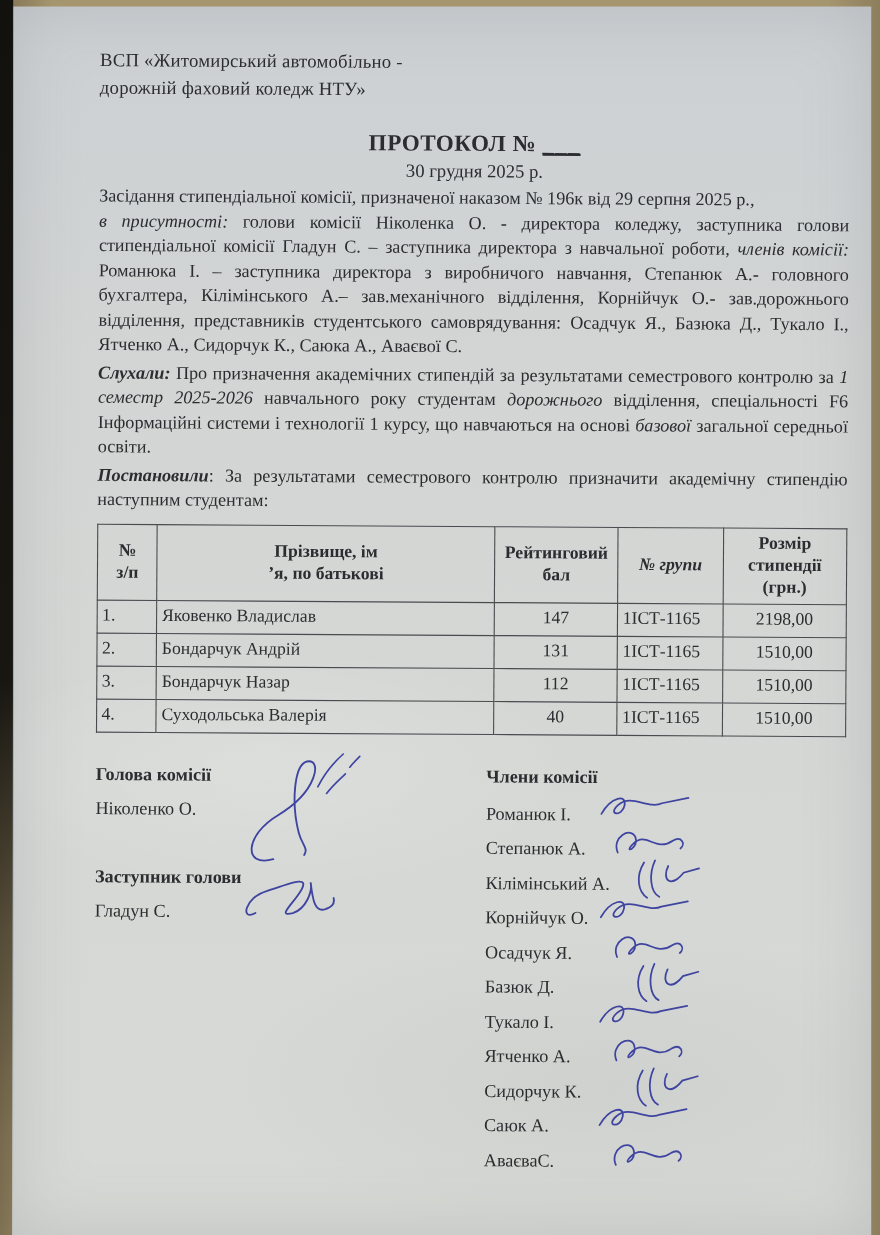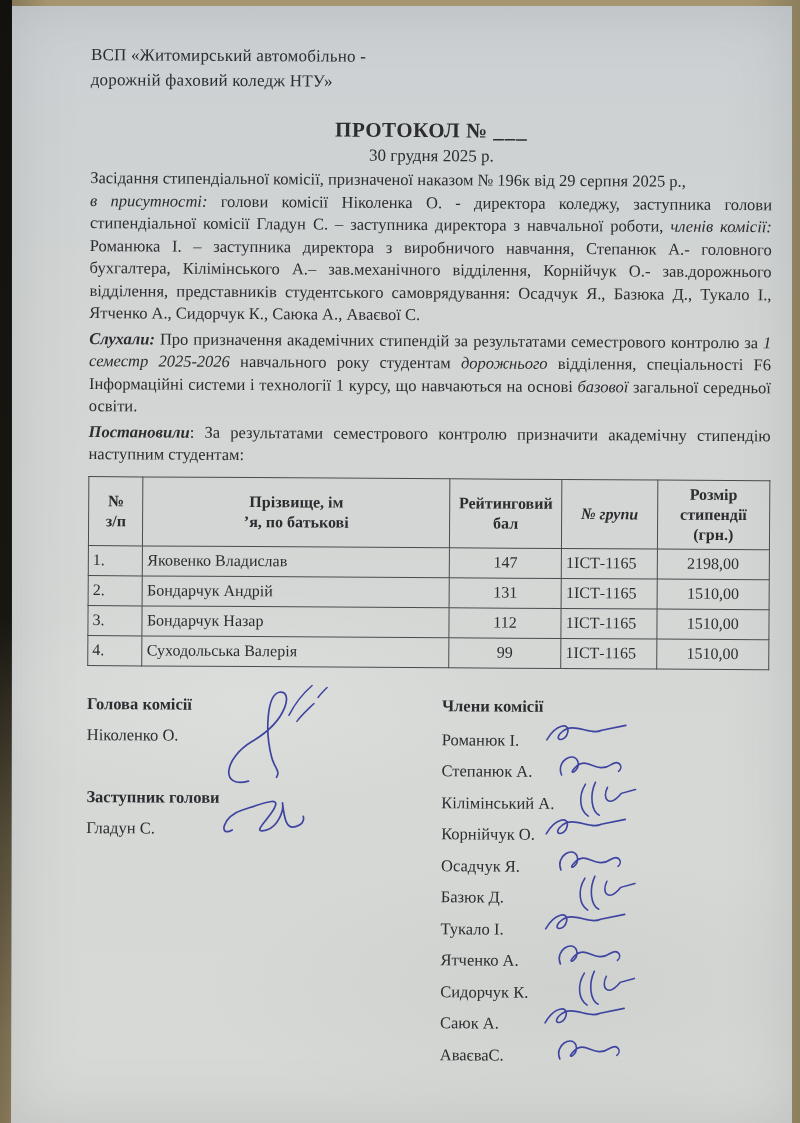--- a/index.html
+++ b/index.html
@@ -26,21 +26,21 @@
   }
   .content{
     position:relative;
     padding:38px 22px 0 77px;
     transform:rotate(0.35deg);
     color:#2b2d30;
     font-size:16.5px;
   }
   .org{line-height:25px;font-size:17px;letter-spacing:0.2px;}
   .title-row{text-align:center;margin-top:24px;font-size:21px;font-weight:bold;letter-spacing:0.5px;}
-  .blank{letter-spacing:1px;}
+  .blank{letter-spacing:1px;text-decoration:underline;}
   .date-row{text-align:center;margin-top:3px;font-size:17px;}
   .para{margin-top:3px;text-align:justify;line-height:22.5px;}
   .para:first-of-type{margin-top:10px;}
   .para .seg-i{font-style:italic;}
   .para .seg-b{font-weight:bold;}
 
   table.students{
     width:100%;border-collapse:collapse;margin-top:10px;
     font-size:16px;color:#2b2d30;
   }
@@ -126,21 +126,21 @@
           <tr>
             <td class="col0">3.</td>
             <td class="col1">Бондарчук Назар</td>
             <td class="col2">112</td>
             <td class="col3">1ІСТ-1165</td>
             <td class="col4">1510,00</td>
           </tr>
           <tr>
             <td class="col0">4.</td>
             <td class="col1">Суходольська Валерія</td>
-            <td class="col2">99</td>
+            <td class="col2">40</td>
             <td class="col3">1ІСТ-1165</td>
             <td class="col4">1510,00</td>
           </tr>
         </tbody>
     </table>
 
     <div class="sigs">
       <div class="sig-left">
         <div class="sig-role">Голова комісії</div>
         <div class="sig-name">Ніколенко О.</div>

